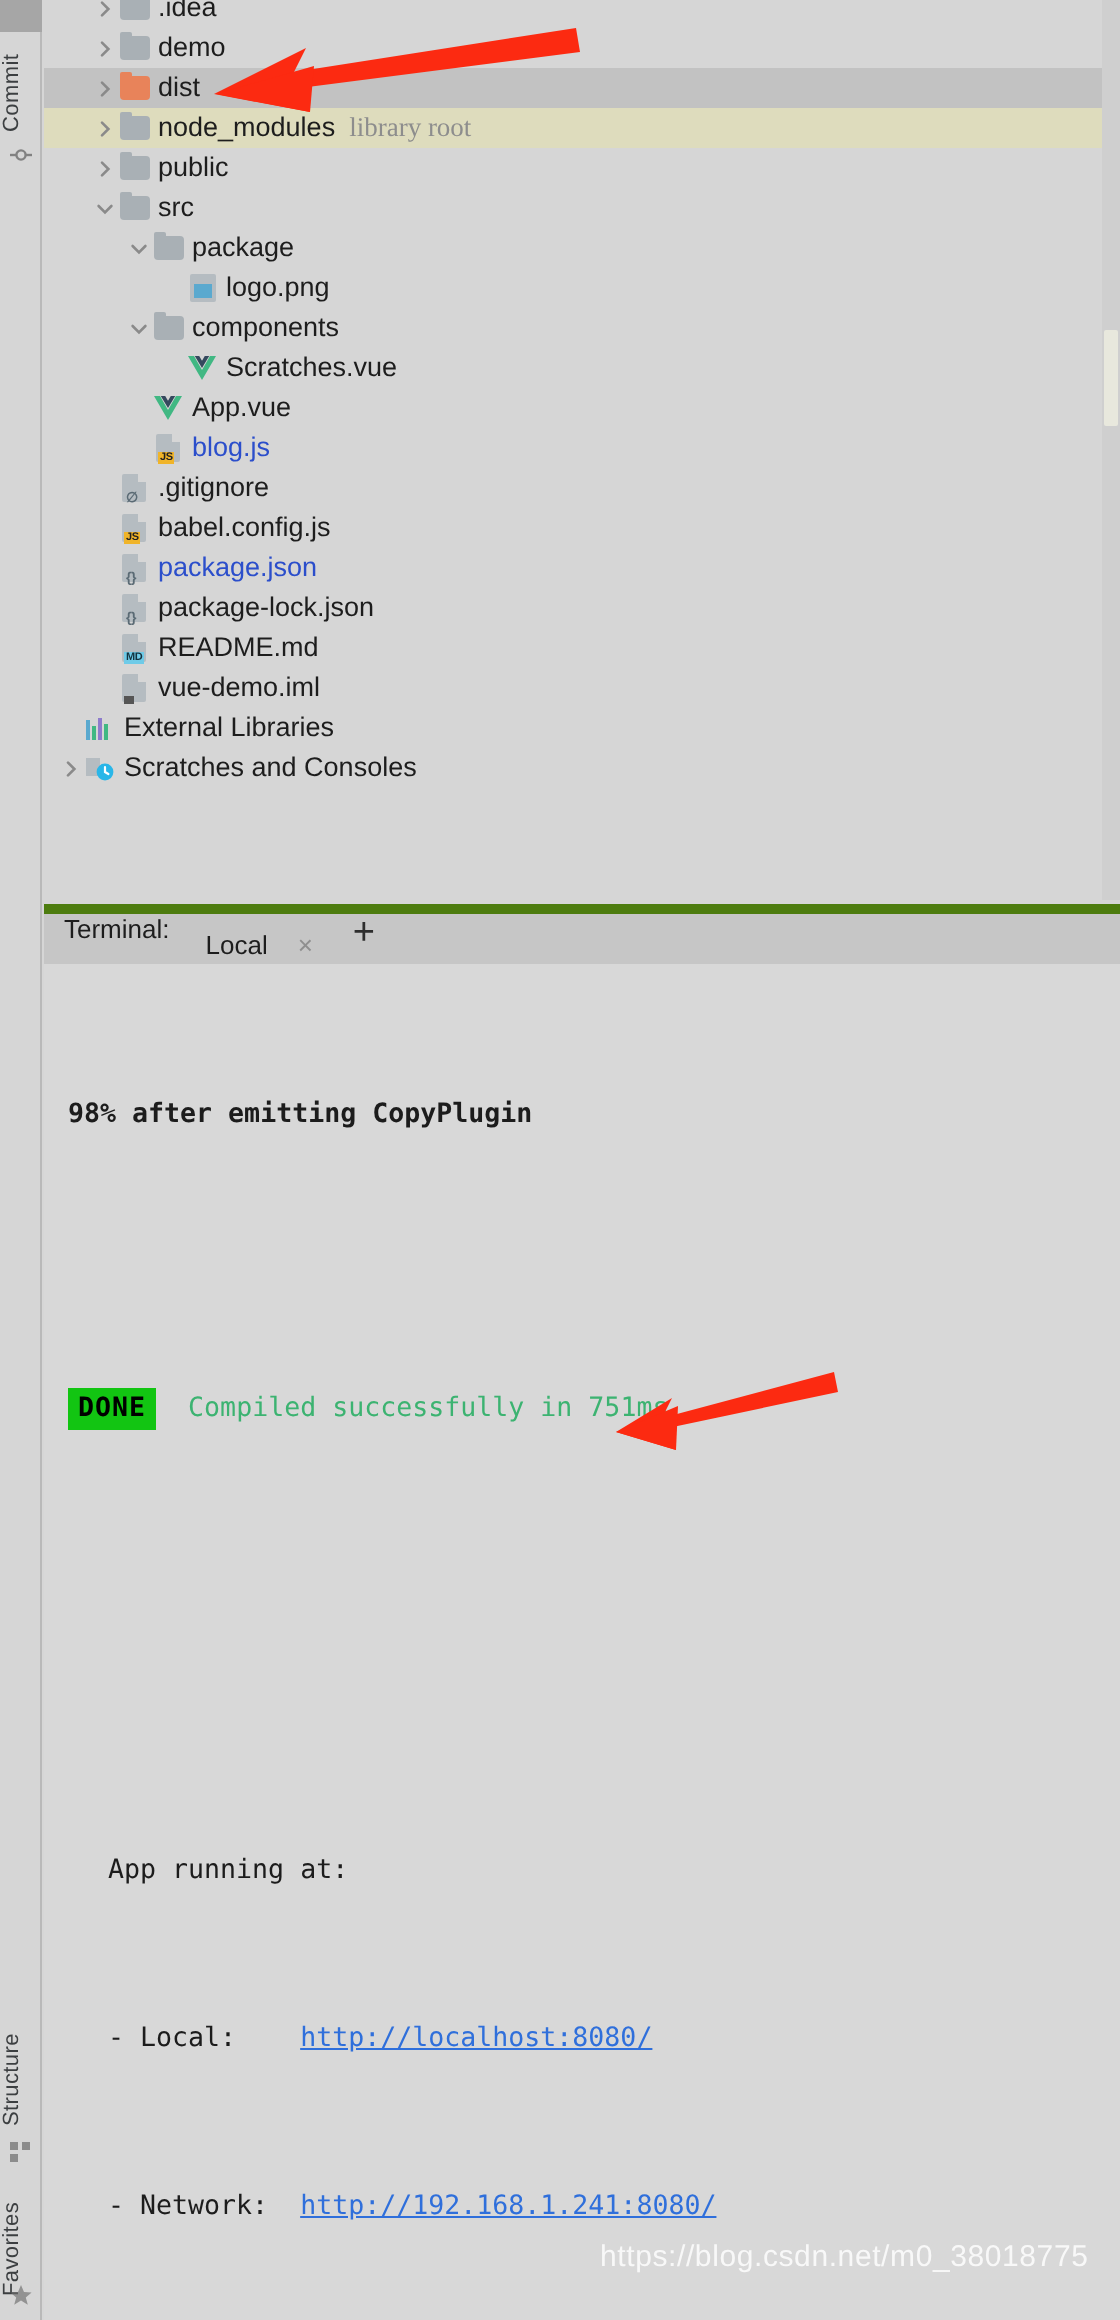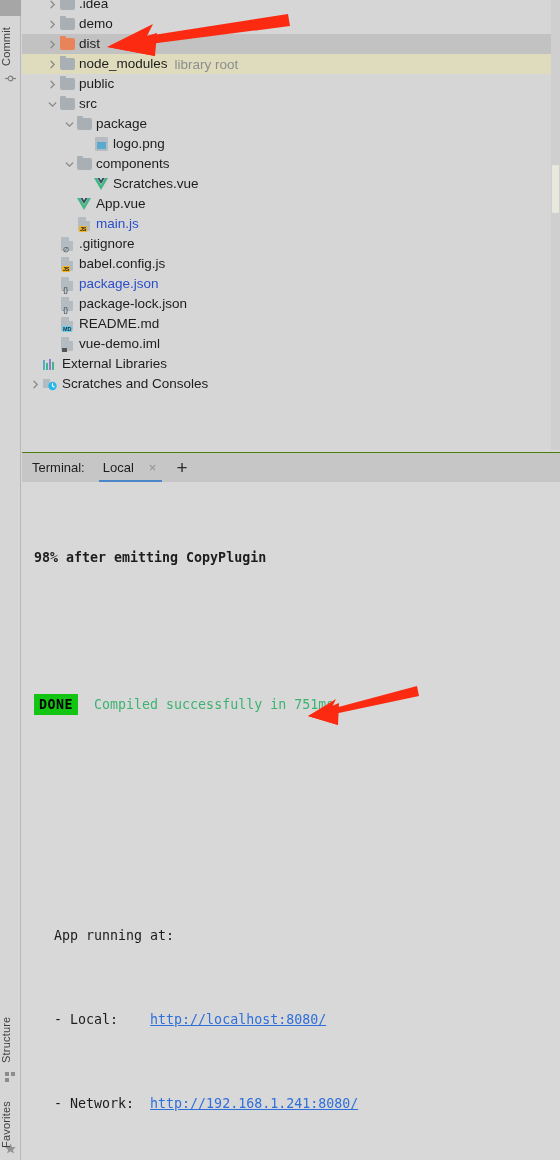--- a/index.html
+++ b/index.html
@@ -81,21 +81,21 @@
   .chev svg { display: block; }
   .ico {
     width: 16px; height: 16px;
     margin-right: 4px;
     flex: 0 0 16px;
     display: flex; align-items: center; justify-content: center;
     position: relative;
   }
   .lbl { line-height: 20px; }
   .lbl.blue { color: #2b4ecb; }
-  .sublbl { color: #8d8d8d; margin-left: 7px; }
+  .sublbl { color: #8d8d8d; margin-left: 7px; font-family: Liberation Serif, serif; }
 
   
   .folder {
     width: 15px; height: 12px;
     background: #a9b0b5;
     border-radius: 1px 2px 2px 2px;
     position: relative;
   }
   .folder::before {
     content: "";
@@ -166,23 +166,22 @@
     background: #e8e8dd;
     border-radius: 1px;
   }
 
   
   .term-tabs {
     position: absolute;
     left: 22px; top: 452px;
     width: 538px; height: 30px;
     background: #c6c6c6;
-    border-top: 1px solid #4d7c0f;
+    border-top: 5px solid #4d7c0f;
     display: flex;
-    align-items: center;
     padding-left: 10px;
     font-size: 13px;
     color: #1d1d1d;
   }
   .term-label { margin-right: 14px; }
   .term-tab {
     position: relative;
     display: flex; align-items: center;
     height: 30px;
     padding: 0 6px 0 4px;
@@ -413,21 +412,21 @@
           <span class="lbl">App.vue</span>
         </div>
         <div class="row">
           <span style="display: inline-block; flex: 0 0 auto; width: 41px; height: 20px;"></span>
           <span class="chev"></span>
           <span class="ico">
             <span class="file">
               <span class="badge js">JS</span>
             </span>
           </span>
-          <span class="lbl blue">main.js</span>
+          <span class="lbl blue">blog.js</span>
         </div>
         <div class="row">
           <span style="display: inline-block; flex: 0 0 auto; width: 24px; height: 20px;"></span>
           <span class="chev"></span>
           <span class="ico">
             <span class="file">
               <span class="badge git">∅</span>
             </span>
           </span>
           <span class="lbl">.gitignore</span>
@@ -600,14 +599,15 @@
     </svg>
   </div>
 
   <div class="arrow arrow2">
     <svg width="115" height="50" viewBox="0 0 115 50">
       <polygon points="112,4 26,27 31,17 3,34 33,43 29,32 114,14" fill="#fc2a11"></polygon>
       <polygon points="3,34 34,21 33,43" fill="#fc2a11"></polygon>
     </svg>
   </div>
 
+  <div class="watermark">https://blog.csdn.net/m0_38018775</div>
 
 </div>
 
 </body></html>

